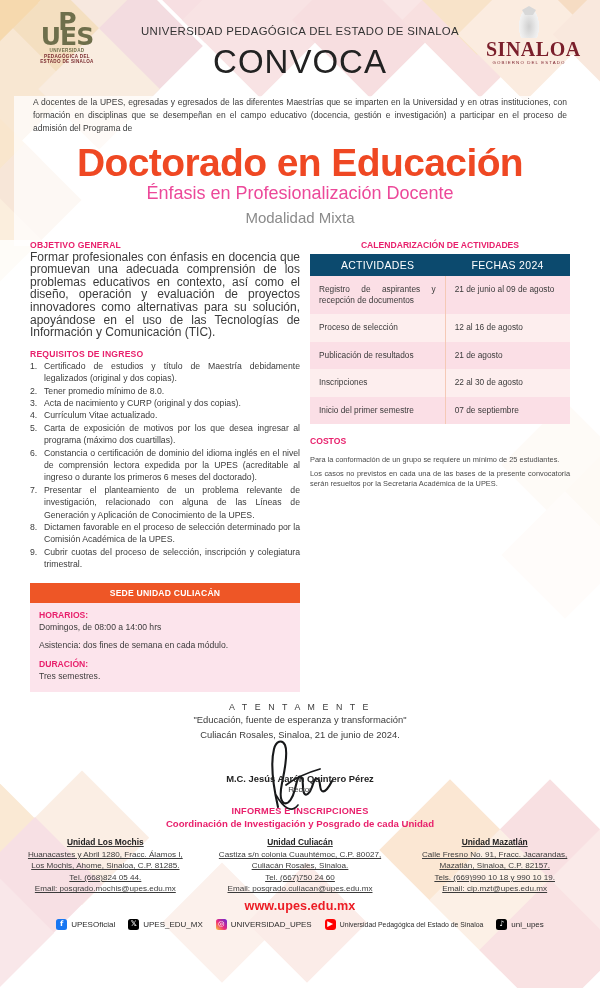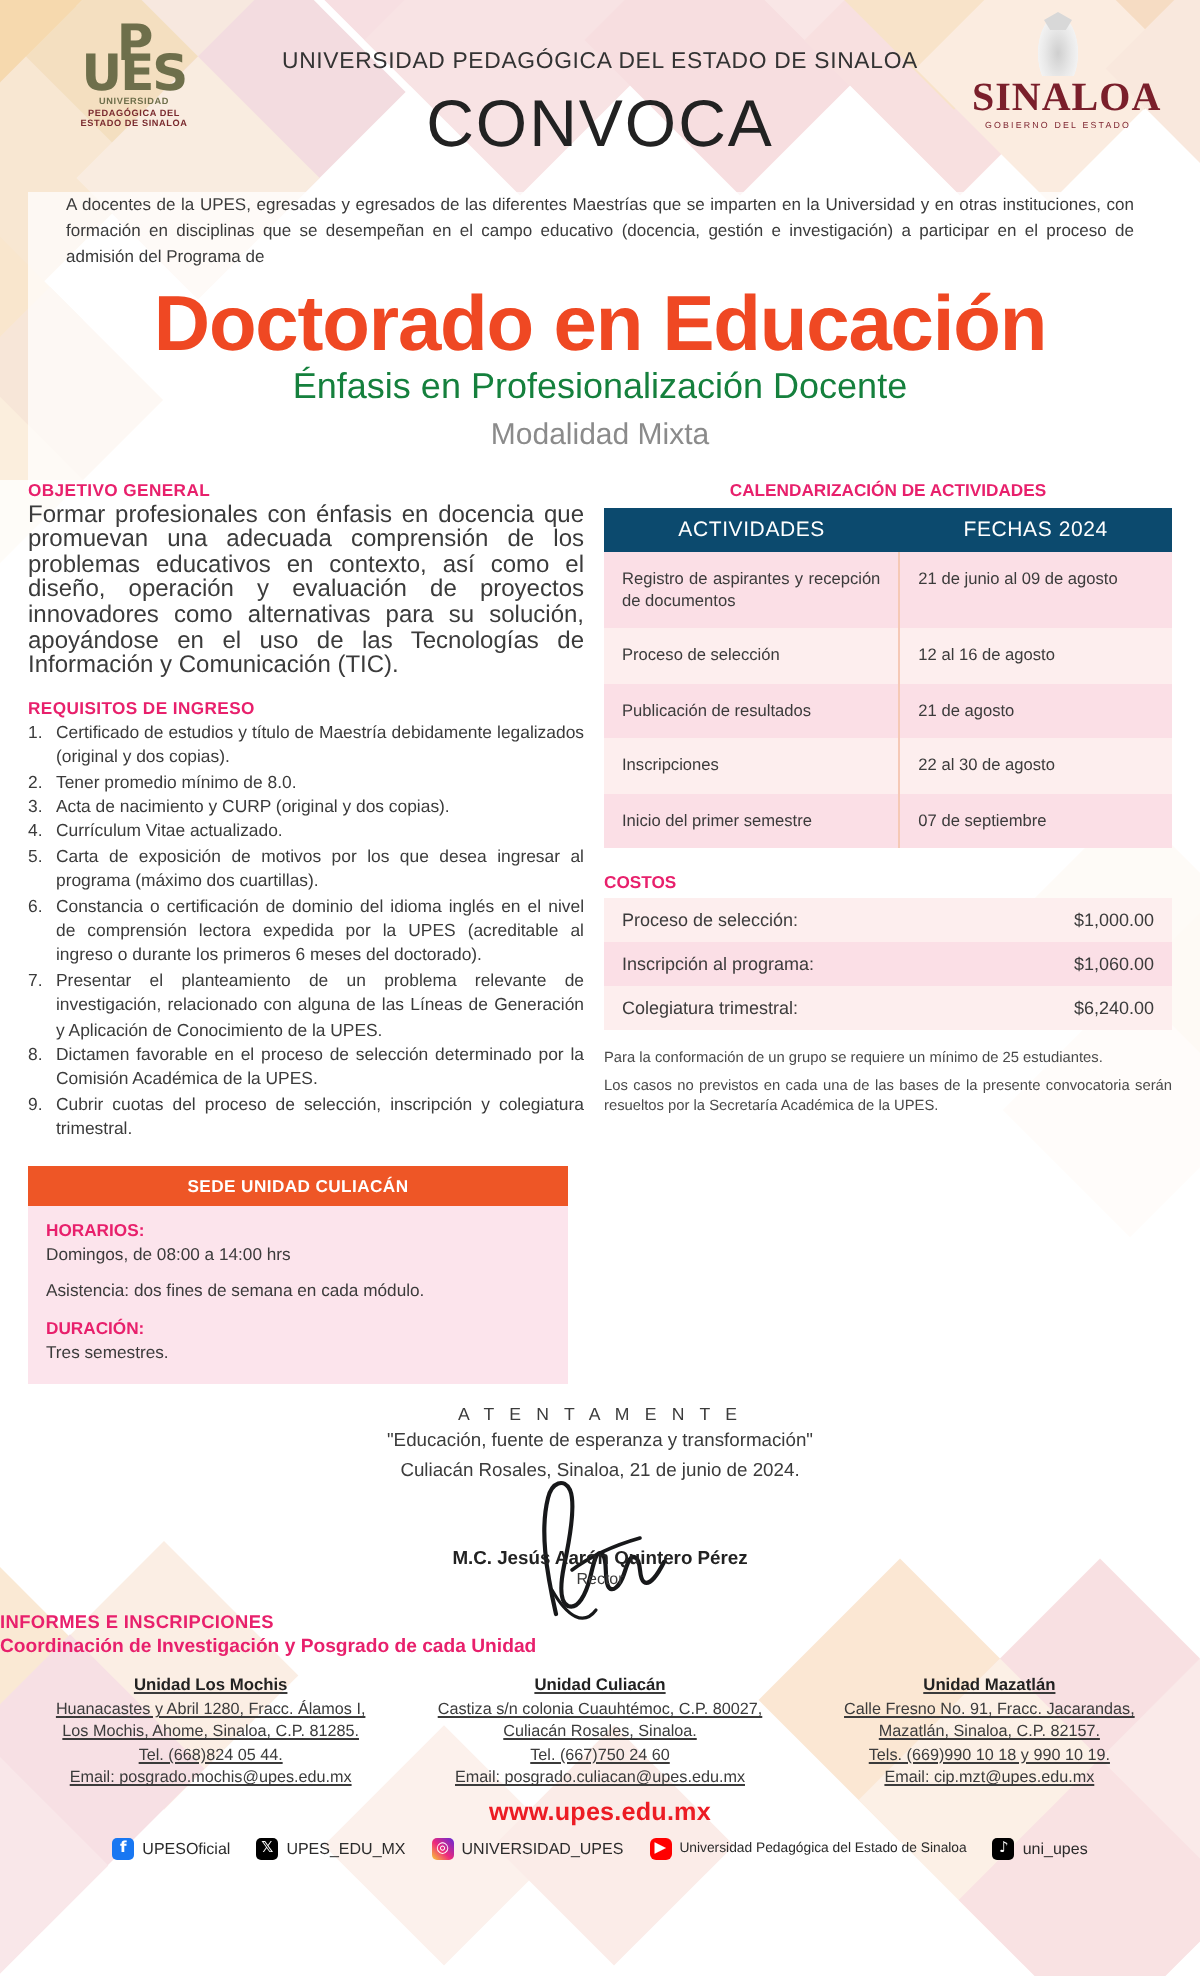--- a/index.html
+++ b/index.html
@@ -62,28 +62,28 @@
 
   
   .intro{
     margin:0 33px;font-size:8.5px;line-height:13.2px;text-align:justify;color:#3b3b3b;
   }
   .prog-title{
     text-align:center;font-size:39px;line-height:42px;font-weight:bold;
     color:#ef4823;margin-top:6px;letter-spacing:-.6px;
   }
   .prog-sub{
-    text-align:center;font-size:18px;line-height:21px;color:#15803d;margin-top:-1px;
+    text-align:center;font-size:18px;line-height:21px;color:#ec4899;margin-top:-1px;
   }
   .prog-mod{
     text-align:center;font-size:15px;line-height:20px;color:#8b8b8b;margin-top:4px;
   }
 
   
-  .cols{display:flex;margin-top:12px;padding:0 14px;gap:10px;}
+  .cols{display:flex;margin-top:12px;padding:0 30px;gap:10px;}
   .colL{width:278px;}
   .colR{width:284px;}
 
   .hd-pink{
     color:#e8206c;font-weight:bold;font-size:8.6px;letter-spacing:.2px;margin-bottom:1px;
   }
   .body-txt{font-size:12px;line-height:12.6px;text-align:justify;color:#3b3b3b;}
 
   ol.reqs{margin:1px 0 0 0;padding:0;list-style:none;counter-reset:r;}
   ol.reqs li{
@@ -135,21 +135,21 @@
   
   .atent{margin-top:10px;text-align:center;position:relative;}
   .at-word{font-size:8.8px;letter-spacing:2.6px;color:#3b3b3b;}
   .at-lema{font-size:9.4px;line-height:12.5px;color:#3b3b3b;margin-top:2px;}
   .sigwrap{height:56px;position:relative;margin-top:-6px;}
   .sig{position:absolute;left:50%;top:0;transform:translateX(-50%);}
   .at-name{font-size:9.4px;font-weight:bold;color:#222;margin-top:-18px;position:relative;z-index:1;}
   .at-role{font-size:8px;color:#3b3b3b;margin-top:1px;position:relative;z-index:0;}
 
   
-  .informes{text-align:left;margin-top:12px;}
+  .informes{text-align:center;margin-top:12px;}
   .inf-1{color:#e8206c;font-weight:bold;font-size:9.2px;letter-spacing:.2px;}
   .inf-2{color:#e8206c;font-weight:bold;font-size:9.6px;margin-top:2px;}
 
   .units{display:flex;margin-top:8px;padding:0 8px;}
   .unit{flex:1;text-align:center;padding:0 4px;text-decoration:underline;}
   .unit-name{font-weight:bold;font-size:8.4px;color:#222;margin-bottom:2px;}
   .unit-line{font-size:8.1px;line-height:11.4px;color:#3b3b3b;}
 
   .web{text-align:center;color:#ec1c24;font-weight:bold;font-size:12.6px;margin-top:4px;letter-spacing:.1px;}
 
@@ -334,36 +334,20 @@
             <td>22 al 30 de agosto</td>
           </tr>
           <tr class="r-odd">
             <td class="act">Inicio del primer semestre</td>
             <td>07 de septiembre</td>
           </tr>
         </tbody>
       </table>
 
       <div class="costos-title">COSTOS</div>
-      <table class="cost">
-        <tbody>
-          <tr class="c-odd">
-            <td>Proceso de selección:</td>
-            <td class="amt">$1,000.00</td>
-          </tr>
-          <tr class="c-even">
-            <td>Inscripción al programa:</td>
-            <td class="amt">$1,060.00</td>
-          </tr>
-          <tr class="c-odd">
-            <td>Colegiatura trimestral:</td>
-            <td class="amt">$6,240.00</td>
-          </tr>
-        </tbody>
-      </table>
 
       <div class="note">
         <p>Para la conformación de un grupo se requiere un mínimo de 25 estudiantes.</p>
         <p>Los casos no previstos en cada una de las bases de la presente convocatoria serán resueltos por la Secretaría Académica de la UPES.</p>
       </div>
     </div>
   </div>
 
   <div class="atent">
     <div class="at-word">A T E N T A M E N T E</div>

